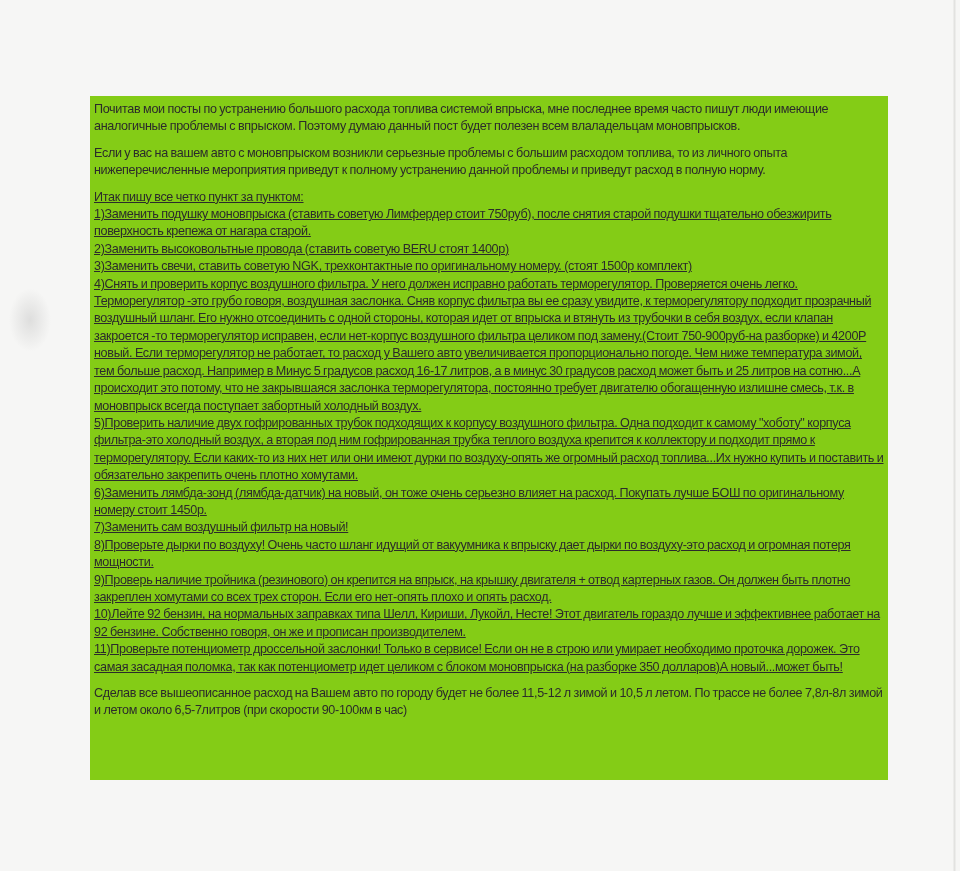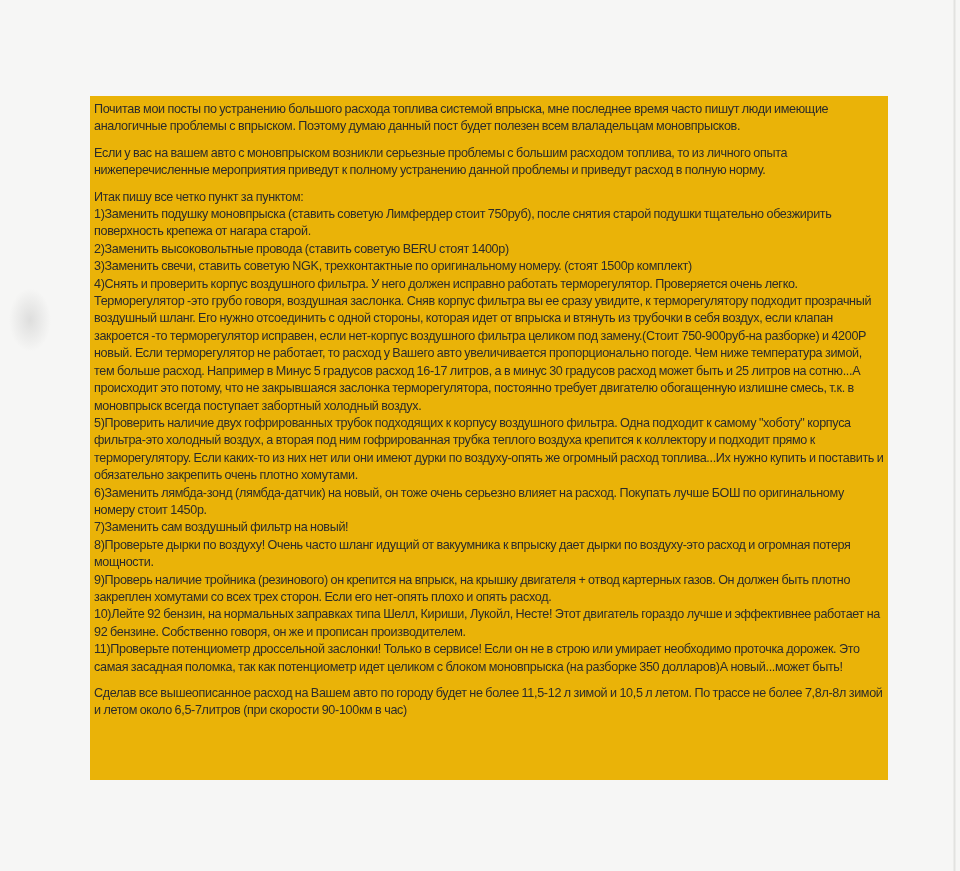--- a/index.html
+++ b/index.html
@@ -14,36 +14,36 @@
       background:
         radial-gradient(ellipse 30px 45px at 30px 320px, rgba(150,150,150,0.25), transparent 70%),
         radial-gradient(ellipse 12px 18px at 765px 548px, rgba(170,170,170,0.25), transparent 70%),
         linear-gradient(90deg, transparent 953px, #e2e2e0 954px, #e2e2e0 955px, transparent 956px);
       pointer-events: none;
     }
     .text-box {
       position: absolute;
       left: 90px; top: 96px;
       width: 798px; height: 684px;
-      background: #eab308;
+      background: #84cc16;
       box-sizing: border-box;
       padding: 4px 21px 0 4px;
       color: #2b2b2b;
     }
     .para {
       margin: 0 0 9px 0;
       font-size: 13.4px;
       line-height: 17.4px;
       letter-spacing: -0.35px;
       word-spacing: -0.5px;
       transform: scaleX(0.94);
       transform-origin: left top;
       width: 840px;
     }
-    .list { margin: 0 6px 9px 0; }
+    .list { margin: 0 6px 9px 0; text-decoration: underline; }
     .list .para { margin: 0; }
   </style>
 </head>
 <body>
 
 <div class="paper-noise"></div>
 
 <div class="text-box">
   <p class="para">Почитав мои посты по устранению большого расхода топлива системой впрыска, мне последнее время часто пишут люди имеющие аналогичные проблемы с впрыском. Поэтому думаю данный пост будет полезен всем влаладельцам моновпрысков.</p>
   <p class="para">Если у вас на вашем авто с моновпрыском возникли серьезные проблемы с большим расходом топлива, то из личного опыта нижеперечисленные мероприятия приведут к полному устранению данной проблемы и приведут расход в полную норму.</p>

